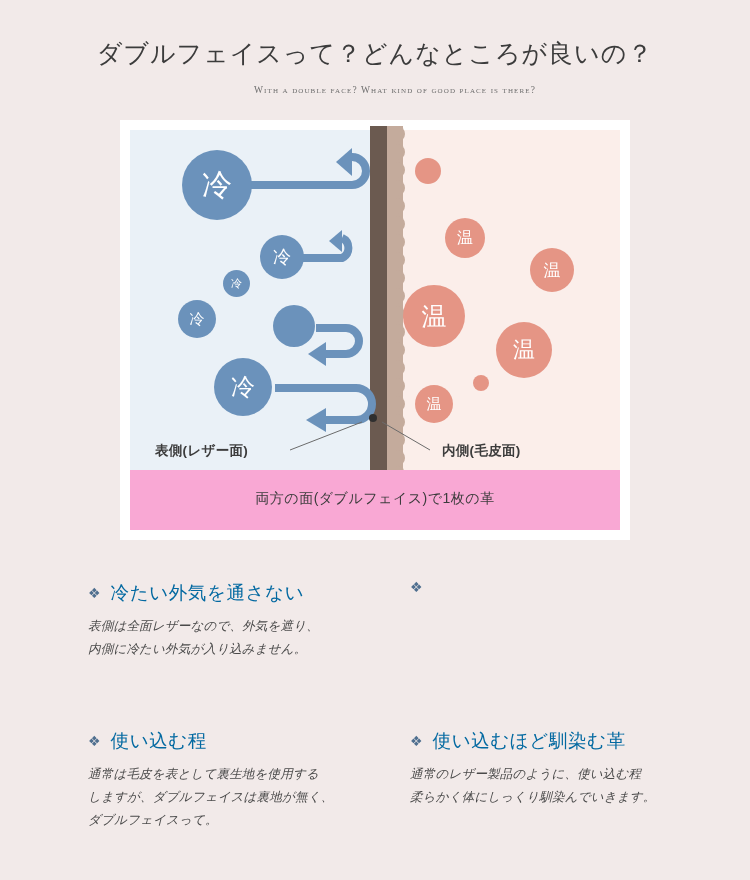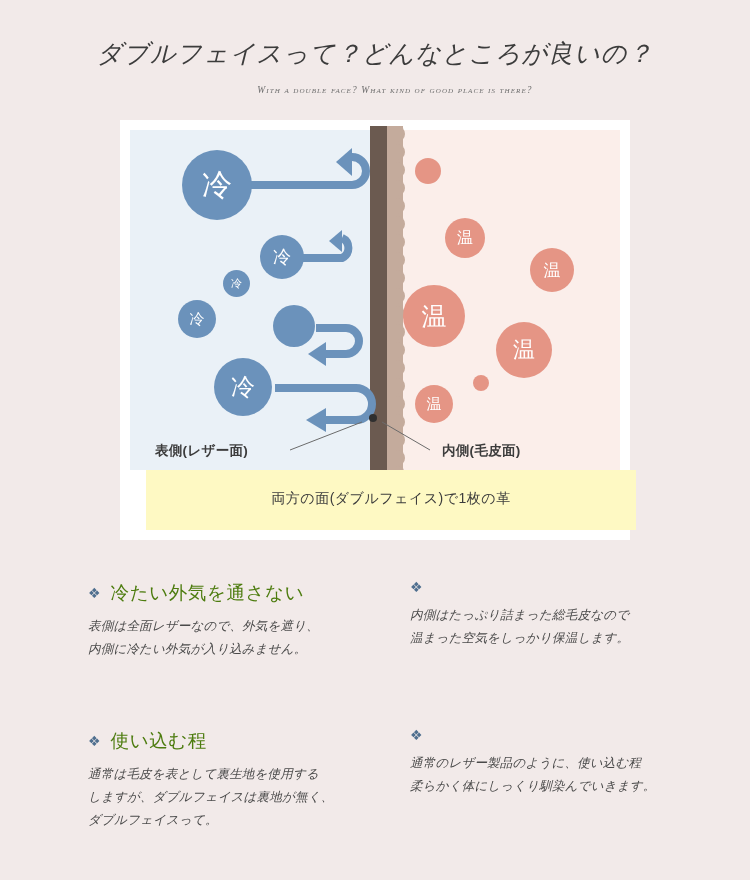--- a/index.html
+++ b/index.html
@@ -17,21 +17,20 @@
   .page {
     position: relative;
     width: 750px;
     height: 880px;
   }
 
   
   .header {
     text-align: center;
     padding-top: 36px;
-    font-style: italic;
   }
   .title {
     font-size: 25px;
     letter-spacing: 1px;
     color: #3c3c3c;
     font-weight: normal;
     margin: 0;
     line-height: 1.4;
   }
   .subtitle {
@@ -72,25 +71,25 @@
   .warm-side {
     position: absolute;
     left: 250px;
     top: 0;
     width: 240px;
     height: 340px;
     background: #fbeeea;
   }
   .bottom-band {
     position: absolute;
-    left: 16px;
+    left: 0;
     top: 340px;
     width: 490px;
     height: 60px;
-    background: #fef9c3;
+    background: #f9a8d4;
   }
   .bottom-band-label {
     position: absolute;
     width: 100%;
     text-align: center;
     top: 20px;
     font-size: 14px;
     color: #3c3c3c;
     letter-spacing: 0.5px;
   }
@@ -170,21 +169,21 @@
     margin-bottom: 10px;
   }
   .fleur {
     color: #4f6f8f;
     font-size: 14px;
     margin-right: 10px;
     line-height: 1;
   }
   .fheading {
     font-size: 18.5px;
-    color: #4d7c0f;
+    color: #0369a1;
     letter-spacing: 0.6px;
   }
   .fbody {
     font-size: 12.5px;
     line-height: 1.85;
     color: #4a4a4a;
     letter-spacing: 0.2px;
     font-style: italic;
   }
   .f0 { left: 0; top: 0; }
@@ -294,36 +293,35 @@
         <span class="fheading">冷たい外気を通さない</span>
       </div>
       <div class="fbody" style="white-space:pre-line">表側は全面レザーなので、外気を遮り、
 内側に冷たい外気が入り込みません。</div>
     </div>
 
     <div class="feature f1">
       <div class="fhead">
         <span class="fleur">❖</span>
       </div>
-      <div class="fbody" style="white-space:pre-line">内側はたっぷり詰まった総毛皮なので
-温まった空気をしっかり保温します。</div>
     </div>
 
     <div class="feature f2">
       <div class="fhead">
         <span class="fleur">❖</span>
         <span class="fheading">使い込む程</span>
       </div>
       <div class="fbody" style="white-space:pre-line">通常は毛皮を表として裏生地を使用する
 しますが、ダブルフェイスは裏地が無く、
 ダブルフェイスって。</div>
     </div>
 
     <div class="feature f3">
       <div class="fhead">
         <span class="fleur">❖</span>
+        <span class="fheading">使い込むほど馴染む革</span>
       </div>
       <div class="fbody" style="white-space:pre-line">通常のレザー製品のように、使い込む程
 柔らかく体にしっくり馴染んでいきます。</div>
     </div>
   </div>
 
 </div>
 
 </body></html>

